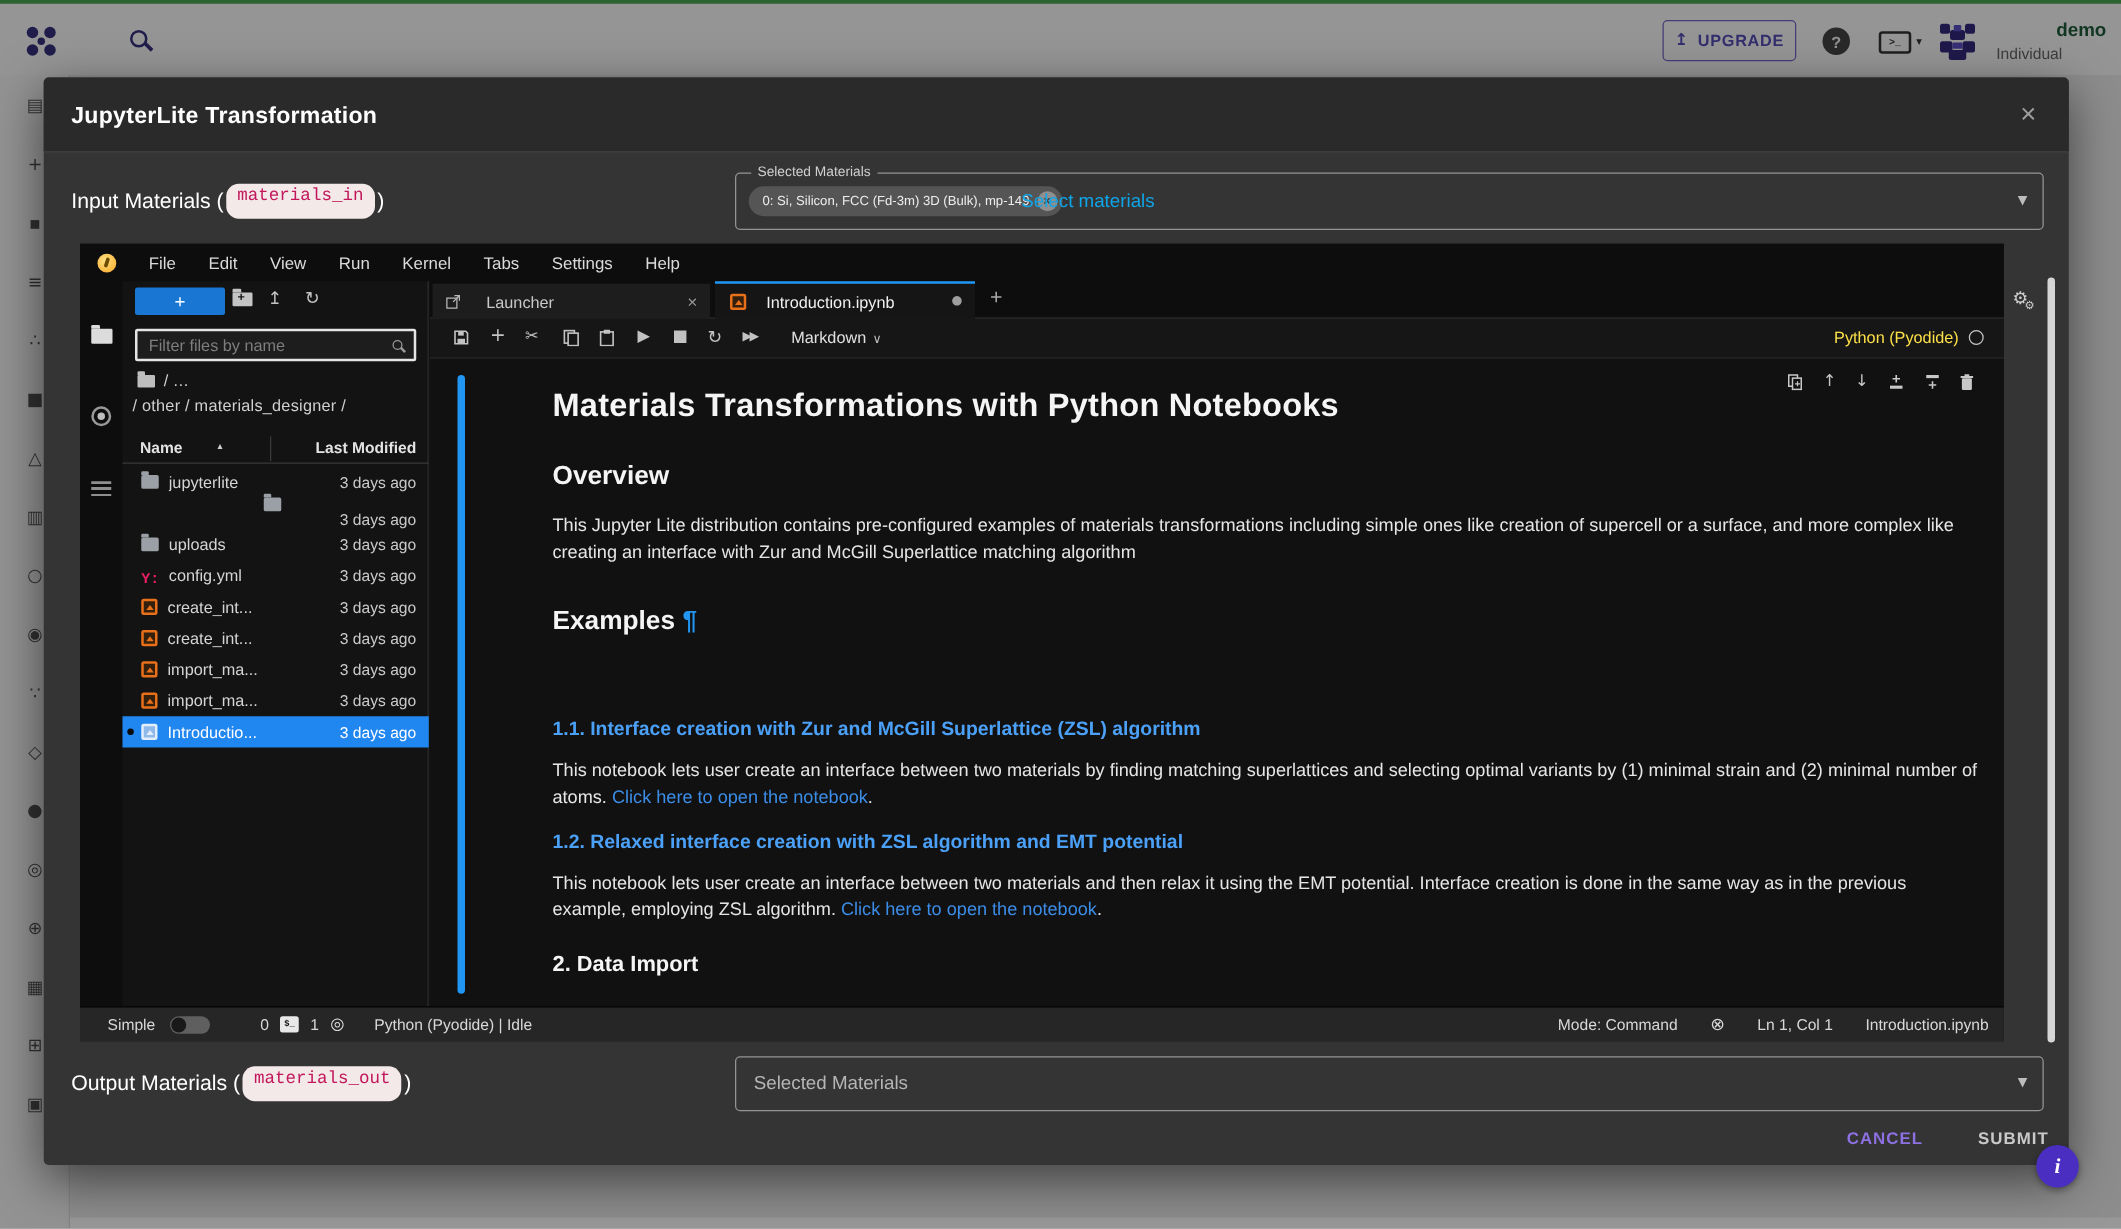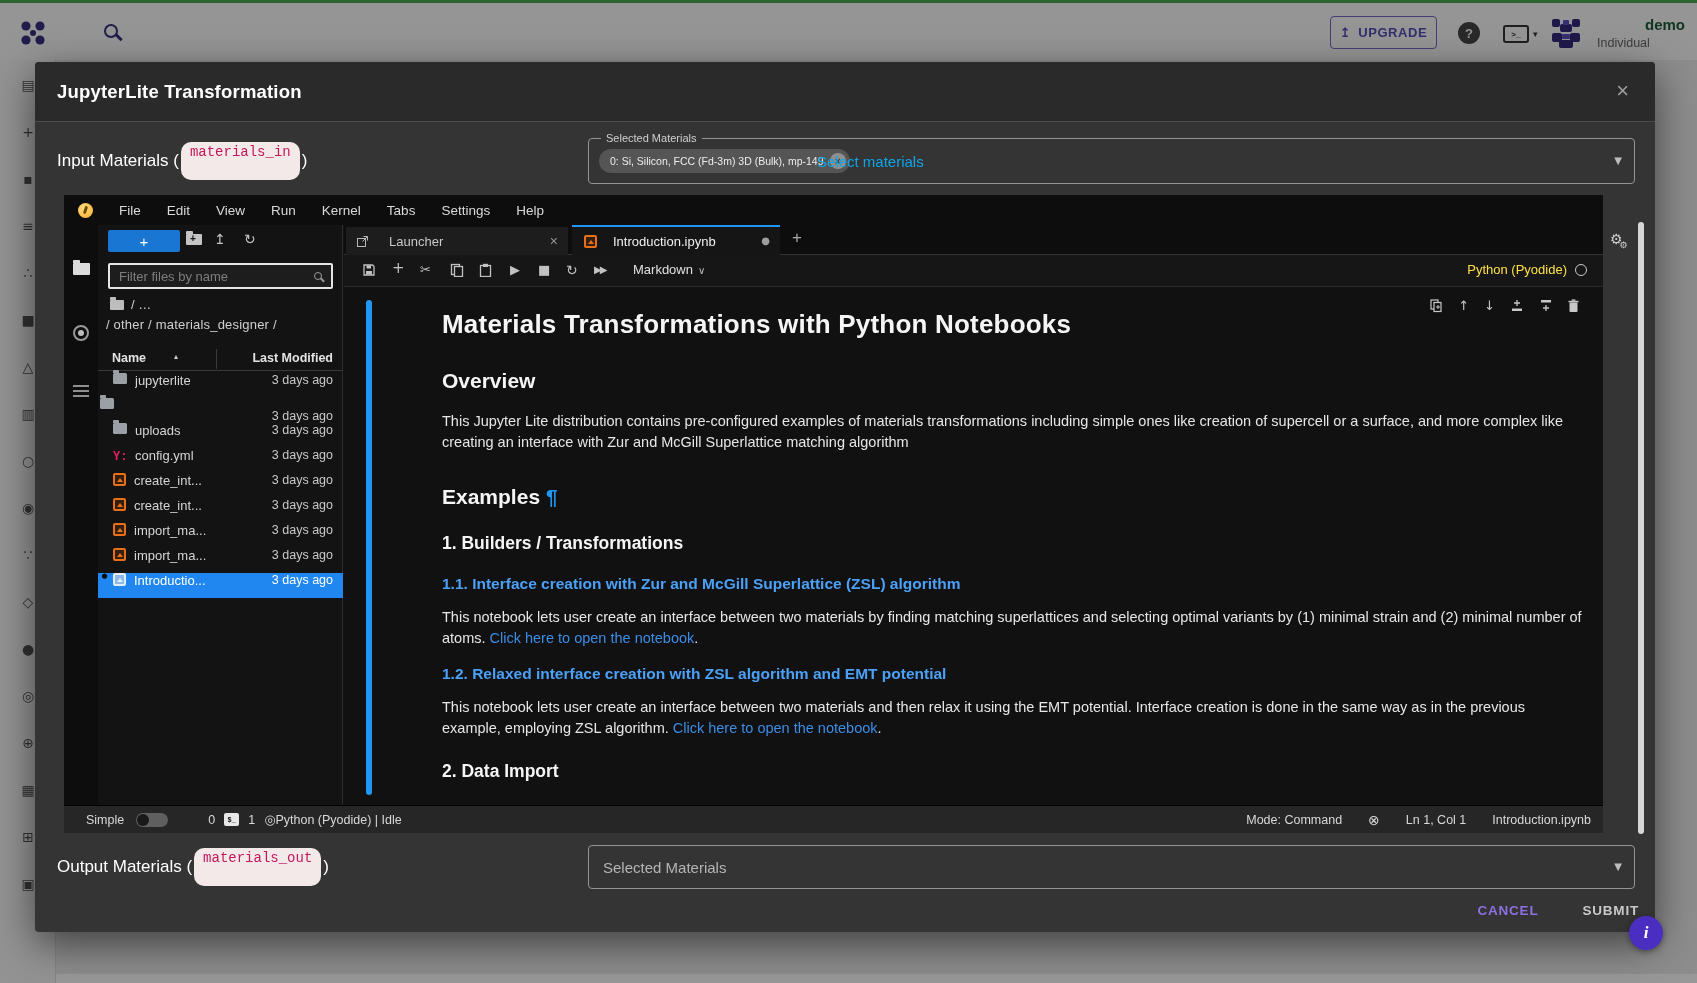--- a/index.html
+++ b/index.html
@@ -26,21 +26,21 @@
 
   
   #overlay{position:absolute;inset:0;background:rgba(14,14,16,.42);z-index:5}
 
   
   #modal{position:absolute;left:35px;top:62px;width:1620px;height:870px;background:#343434;border-radius:4px;box-shadow:0 12px 40px rgba(0,0,0,.55);z-index:10}
   #modal-header{position:absolute;left:0;top:0;width:100%;height:60px;background:#2a2a2a;border-bottom:1px solid #4d4d4d;border-radius:4px 4px 0 0}
   #modal-title{position:absolute;left:22px;top:0;line-height:60px;color:#fff;font-size:18.5px;font-weight:700;letter-spacing:.2px}
   #modal-close{position:absolute;right:26px;top:16px;color:#9e9e9e;font-size:22px;line-height:26px;cursor:pointer}
   .io-label{color:#fff;font-size:17px;display:flex;align-items:center}
-  .code-chip{font-family:"Liberation Mono",monospace;font-size:14px;color:#c2185b;background:#f3e9e9;border-radius:10px;padding:2px 9px 20px;margin:0 2px}
+  .code-chip{font-family:"Liberation Mono",monospace;font-size:14px;color:#c2185b;background:#f3e9e9;border-radius:10px;padding:2px 9px 10px;margin:0 2px}
   .mui-field{position:absolute;border:1px solid #949494;border-radius:4px;background:transparent}
   .mui-legend{position:absolute;left:12px;top:-7px;background:#343434;padding:0 5px;font-size:11px;color:#cfcfcf}
   .mui-caret{position:absolute;right:12px;top:50%;transform:translateY(-50%);color:#bdbdbd;font-size:10px}
   #field-in{left:553px;top:76px;width:1047px;height:46px}
   #field-out{left:553px;top:783px;width:1047px;height:44px}
   #mat-chip{position:absolute;left:10px;top:10px;height:24px;background:#555;border-radius:12px;display:flex;align-items:center;padding:0 4px 0 11px;gap:6px}
   #mat-chip-label{color:#ededed;font-size:10.5px;white-space:nowrap}
   #mat-chip-del{width:16px;height:16px;border-radius:50%;background:#8f8f8f;color:#3c3c3c;font-size:10px;font-weight:700;display:flex;align-items:center;justify-content:center}
   #mat-placeholder{position:absolute;left:228px;top:50%;transform:translateY(-50%);color:#0ea5e9;font-size:15px}
   #out-placeholder{position:absolute;left:14px;top:50%;transform:translateY(-50%);color:#b5b5b5;font-size:15px}
@@ -79,21 +79,21 @@
   #filter-mag::after{content:'';position:absolute;width:5px;height:1.5px;background:#9a9a9a;transform:rotate(45deg);right:-4px;bottom:-1px}
   #crumb1{position:absolute;left:12px;top:72px;display:flex;align-items:center;gap:7px;color:#d0d0d0;font-size:13px}
   .crumb-folder{width:14px;height:10px;background:#bdbdbd;border-radius:1px;position:relative}
   .crumb-folder::before{content:'';position:absolute;top:-3px;left:0;width:6px;height:3px;background:#bdbdbd;border-radius:1px 1px 0 0}
   #crumb2{position:absolute;left:8px;top:92px;color:#d0d0d0;font-size:13px;letter-spacing:.2px}
   #fhead{position:absolute;left:0;top:122px;width:245px;height:24px;border-bottom:1px solid #3a3a3a;color:#e3e3e3;font-size:12.5px;font-weight:700}
   #fhead .nm{position:absolute;left:14px;top:4px}
   #fhead .sort{position:absolute;left:76px;top:6px;font-size:8px;color:#cfcfcf}
   #fhead .lm{position:absolute;right:10px;top:4px}
   #fhead .cdiv{position:absolute;left:118px;top:2px;height:20px;border-left:1px solid #3a3a3a}
-  .frow{position:absolute;left:0;width:245px;height:25px;display:flex;align-items:flex-start;color:#d5d5d5;font-size:13px;cursor:pointer}
+  .frow{position:absolute;left:0;width:245px;height:25px;display:flex;align-items:center;color:#d5d5d5;font-size:13px;cursor:pointer}
   .frow .dot{width:13px;text-align:center;font-size:7px;color:#0b0b0b;flex:none}
   .ficon{width:14px;height:13px;margin:0 8px 0 2px;flex:none;position:relative}
   .ficon.folder{background:#9aa0a6;border-radius:1.5px;height:11px}
   .ficon.folder::before{content:'';position:absolute;top:-3px;left:0;width:6px;height:3px;background:#9aa0a6;border-radius:1px 1px 0 0}
   .ficon.yaml::before{content:'Y:';color:#e91e63;font-weight:700;font-size:12px;line-height:13px;font-family:"Liberation Mono",monospace}
   .ficon.notebook{border:2px solid #e8701a;border-radius:2px;background:#331f0c;width:13px;height:13px}
   .ficon.notebook::after{content:'';position:absolute;left:1.5px;top:3px;border-left:3px solid transparent;border-right:3px solid transparent;border-bottom:4.5px solid #e8701a}
   .fname{white-space:nowrap;overflow:hidden}
   .fdate{margin-left:auto;margin-right:10px;font-size:12.5px;color:#c9c9c9}
   .frow.sel{background:#2187f0;color:#fff}
@@ -383,38 +383,37 @@
                 <rect x="1.5" y="3.5" width="8" height="9.5" fill="#c8c8c8" rx="1"></rect>
                 <rect x="0.5" y="1.8" width="10" height="1.6" fill="#c8c8c8"></rect>
                 <rect x="3.6" y="0.4" width="3.8" height="1.4" fill="#c8c8c8"></rect>
               </svg>
           </div>
 
           <div class="nbtxt nb-h1" style="top:22px">Materials Transformations with Python Notebooks</div>
           <div class="nbtxt nb-h2" style="top:82px">Overview</div>
           <div class="nbtxt nb-p" style="top:124px">This Jupyter Lite distribution contains pre-configured examples of materials transformations including simple ones like creation of supercell or a surface, and more complex like creating an interface with Zur and McGill Superlattice matching algorithm</div>
           <div class="nbtxt nb-h2" style="top:198px"><span>Examples </span><span class="pilcrow">¶</span></div>
-          <div class="nbtxt nb-h3" style="top:246px">1. Builders / Transformations</div>
           <div class="nbtxt nb-h4" style="top:288px">1.1. Interface creation with Zur and McGill Superlattice (ZSL) algorithm</div>
           <div class="nbtxt nb-p" style="top:320px"><span>This notebook lets user create an interface between two materials by finding matching superlattices and selecting optimal variants by (1) minimal strain and (2) minimal number of atoms. </span><a class="nb-link">Click here to open the notebook</a><span>.</span></div>
           <div class="nbtxt nb-h4" style="top:378px">1.2. Relaxed interface creation with ZSL algorithm and EMT potential</div>
           <div class="nbtxt nb-p" style="top:410px"><span>This notebook lets user create an interface between two materials and then relax it using the EMT potential. Interface creation is done in the same way as in the previous example, employing ZSL algorithm. </span><a class="nb-link">Click here to open the notebook</a><span>.</span></div>
           <div class="nbtxt nb-h3" style="top:474px">2. Data Import</div>
         </div>
       </div>
     </div>
 
     <div id="statusbar">
       <span style="margin-left:22px">Simple</span>
       <span id="sb-toggle"></span>
       <span style="margin-left:40px">0</span>
       <span class="sb-term" style="margin-left:9px">$_</span>
       <span style="margin-left:9px">1</span>
       <span class="ico" style="margin-left:9px;font-size:13px">◎</span>
-      <span style="">Python (Pyodide) | Idle</span>
+      <span style="margin-left:24px">Python (Pyodide) | Idle</span>
       <div id="sb-right">
         <span>Mode: Command</span>
         <span class="ico" style="font-size:14px">⊗</span>
         <span>Ln 1, Col 1</span>
         <span>Introduction.ipynb</span>
       </div>
     </div>
   </div>
 
   <div id="widget-gears"><span class="g1 ico">⚙</span><span class="g2 ico">⚙</span></div>

